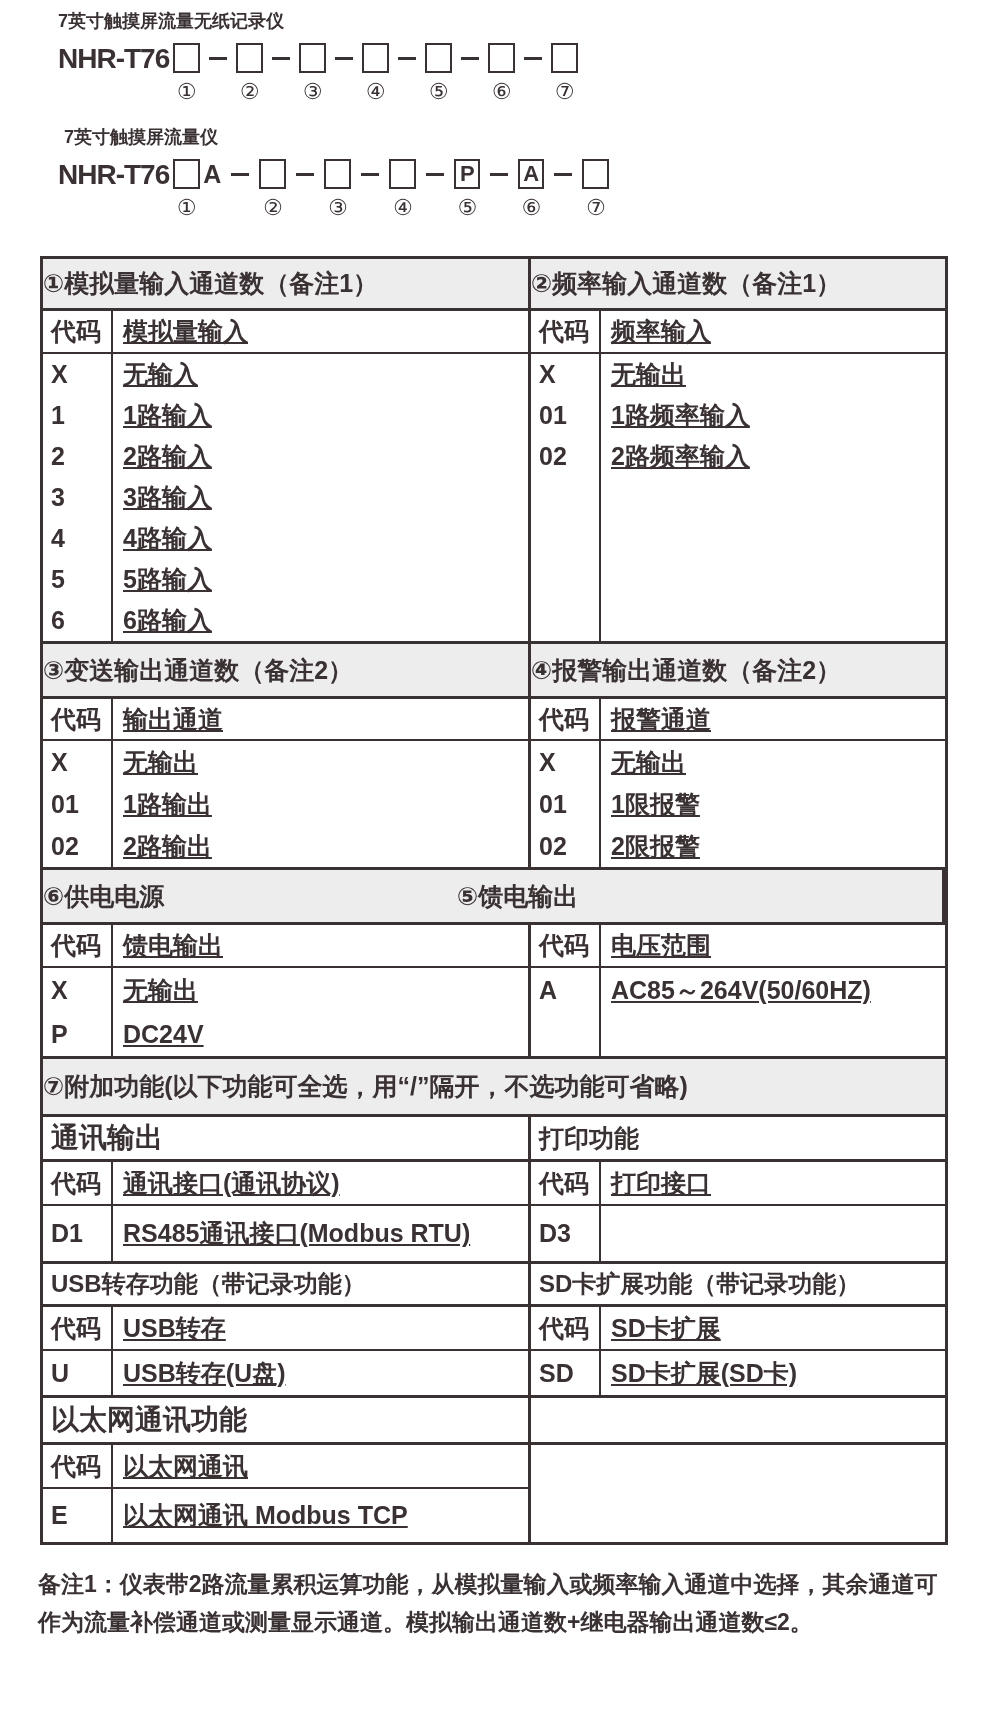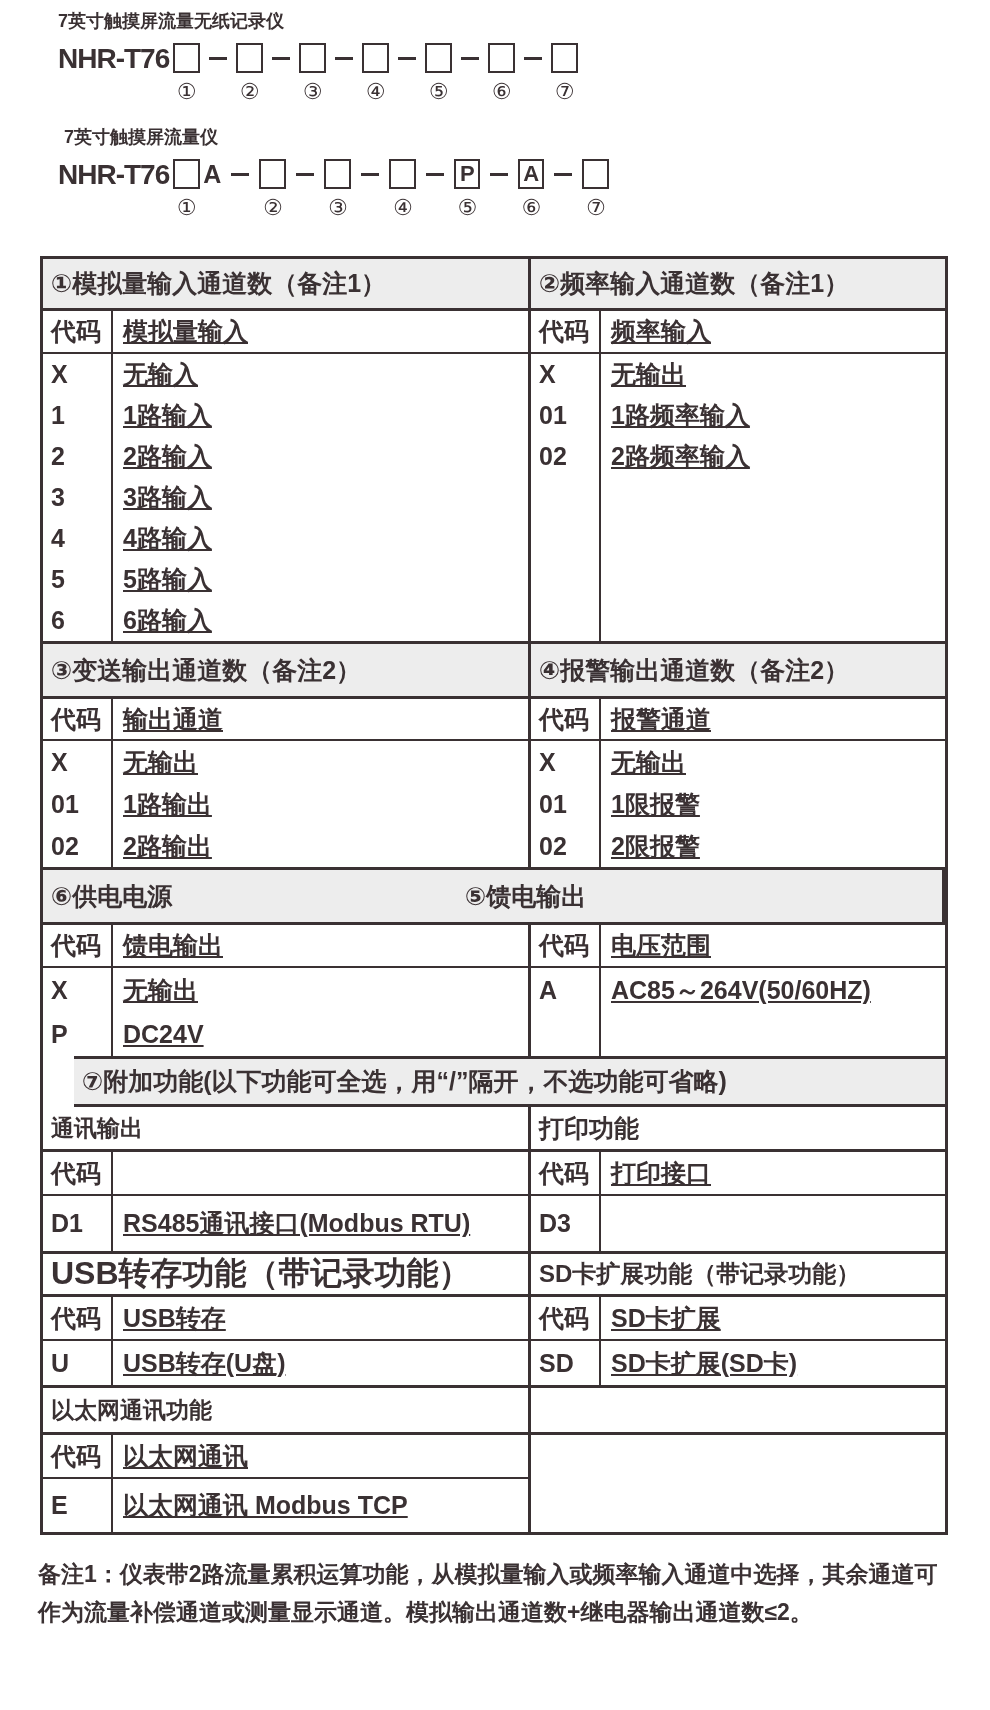--- a/index.html
+++ b/index.html
@@ -21,39 +21,39 @@
         font-size:22px;font-weight:700;line-height:1;}
   .mbox.lettered{width:26px;}
   .circ{margin-top:7px;font-size:22px;line-height:24px;font-weight:400;}
   .dash{width:18px;height:3.5px;background:var(--ink);margin:13.5px 9px 0 9px;flex:none;}
   .crow.second .dash{margin-left:10px;margin-right:10px;}
   .afterA{font-size:25px;font-weight:700;line-height:31px;margin-left:3px;}
 
   .tbl{margin:36px 0 0 40px;width:908px;border:3px solid var(--ink);}
   .band{display:flex;background:var(--band);border-top:3px solid var(--ink);border-bottom:3px solid var(--ink);height:58px;}
   .band.first{border-top:none;height:52px;}
-  .band.b7{height:51px;margin-left:31px;}
-  .bcell{display:flex;align-items:center;padding-left:8px;font-size:25px;font-weight:700;}
+  .band.b7{height:61px;}
+  .bcell{display:flex;align-items:center;font-size:25px;font-weight:700;}
   .bl{width:488px;border-right:3px solid var(--ink);}
   .br{flex:1;}
   .bfull{width:100%;}
 
   .body{display:flex;}
   .hl{width:488px;border-right:3px solid var(--ink);display:flex;flex-direction:column;}
   .hr{flex:1;display:flex;flex-direction:column;}
   .h{display:flex;border-bottom:2px solid var(--ink);}
   .r{display:flex;}
   .c{width:70px;border-right:2px solid var(--ink);display:flex;align-items:center;padding-left:8px;
      font-size:25px;font-weight:700;flex:none;}
   .d{flex:1;display:flex;align-items:center;padding-left:10px;font-size:25px;font-weight:700;text-decoration:underline;}
   .fill{flex:1;}
 
   .trow{display:flex;border-bottom:3px solid var(--ink);}
   .tl{width:488px;border-right:3px solid var(--ink);display:flex;align-items:center;padding-left:8px;
-      font-size:23px;font-weight:700;}
+      font-size:28px;font-weight:700;}
   .tr{flex:1;display:flex;align-items:center;padding-left:8px;font-size:25px;font-weight:700;}
   .row2{display:flex;}
   .row2.bb2{border-bottom:2px solid var(--ink);}
   .row2.bb3{border-bottom:3px solid var(--ink);}
   .half-l{width:488px;border-right:3px solid var(--ink);display:flex;}
   .half-r{flex:1;display:flex;}
   .empty-cell{flex:1;}
 
   .footnote{margin:20px 38px 0 38px;width:910px;font-size:23px;font-weight:700;line-height:38px;}
 </style>
@@ -291,38 +291,39 @@
     <div class="bcell bfull">⑦附加功能(以下功能可全选，用“/”隔开，不选功能可省略)</div>
   </div>
 
   <div class="trow" style="height:45px">
     <div class="tl">通讯输出</div>
     <div class="tr">打印功能</div>
   </div>
   <div class="row2 bb2" style="height:44px">
     <div class="half-l">
       <div class="c">代码</div>
+      <div class="d">通讯接口(通讯协议)</div>
     </div>
     <div class="half-r">
       <div class="c">代码</div>
       <div class="d">打印接口</div>
     </div>
   </div>
   <div class="row2 bb3" style="height:58px">
     <div class="half-l">
       <div class="c">D1</div>
       <div class="d">RS485通讯接口(Modbus RTU)</div>
     </div>
     <div class="half-r">
       <div class="c">D3</div>
     </div>
   </div>
 
   <div class="trow" style="height:43px">
-    <div class="tl" style="font-size:32px">USB转存功能（带记录功能）</div>
+    <div class="tl" style="font-size:24px">USB转存功能（带记录功能）</div>
     <div class="tr" style="font-size:24px">SD卡扩展功能（带记录功能）</div>
   </div>
   <div class="row2 bb2" style="height:44px">
     <div class="half-l">
       <div class="c">代码</div>
       <div class="d">USB转存</div>
     </div>
     <div class="half-r">
       <div class="c">代码</div>
       <div class="d">SD卡扩展</div>

